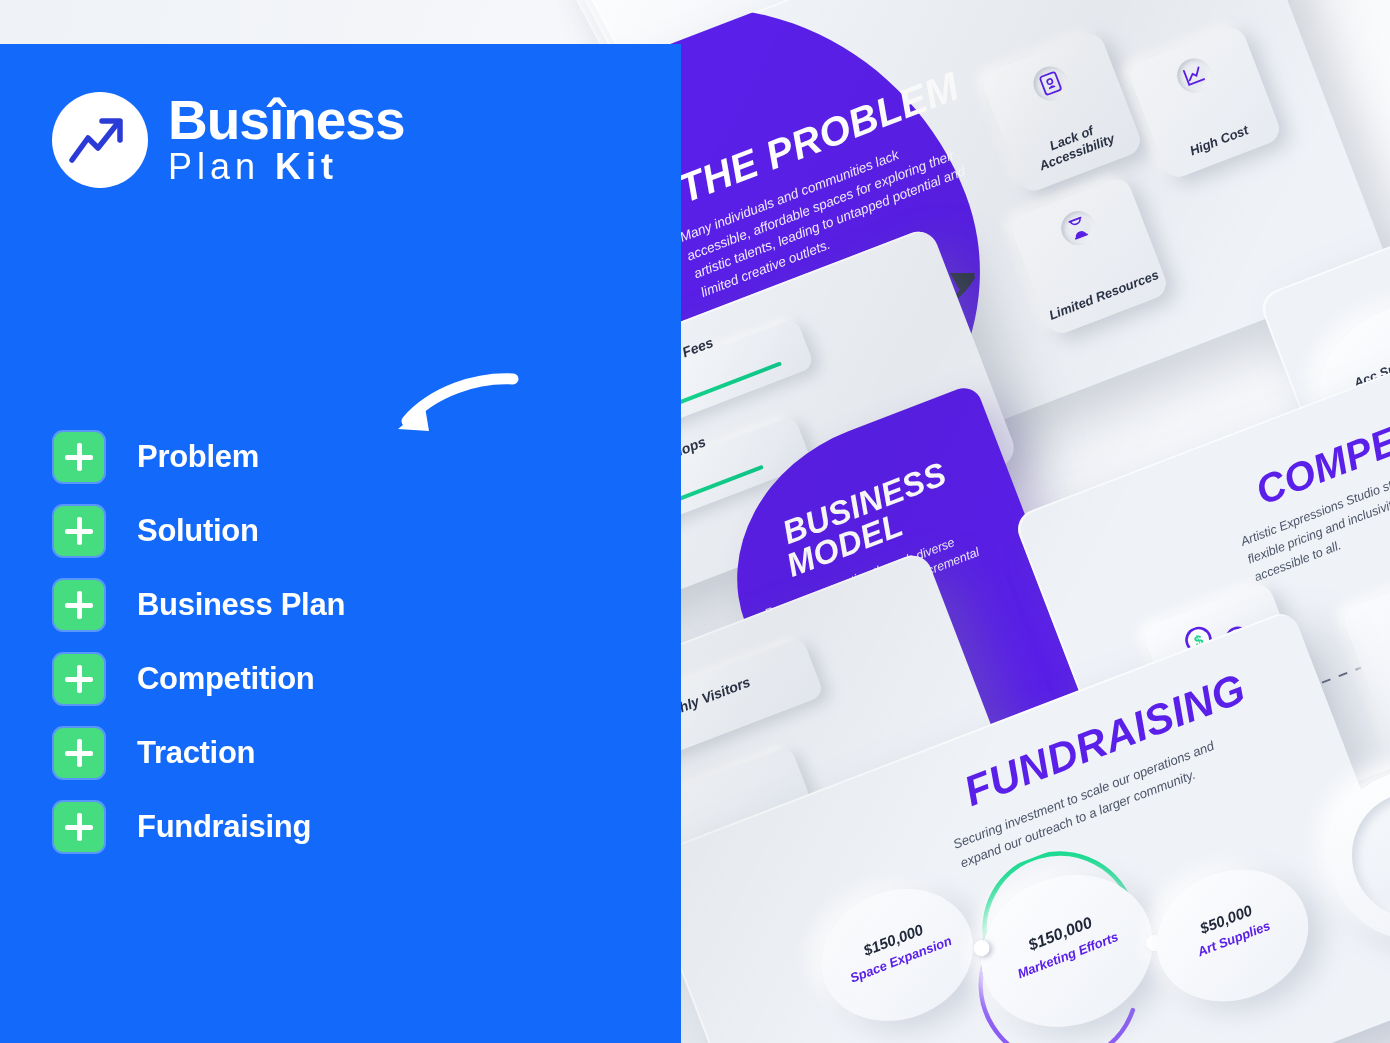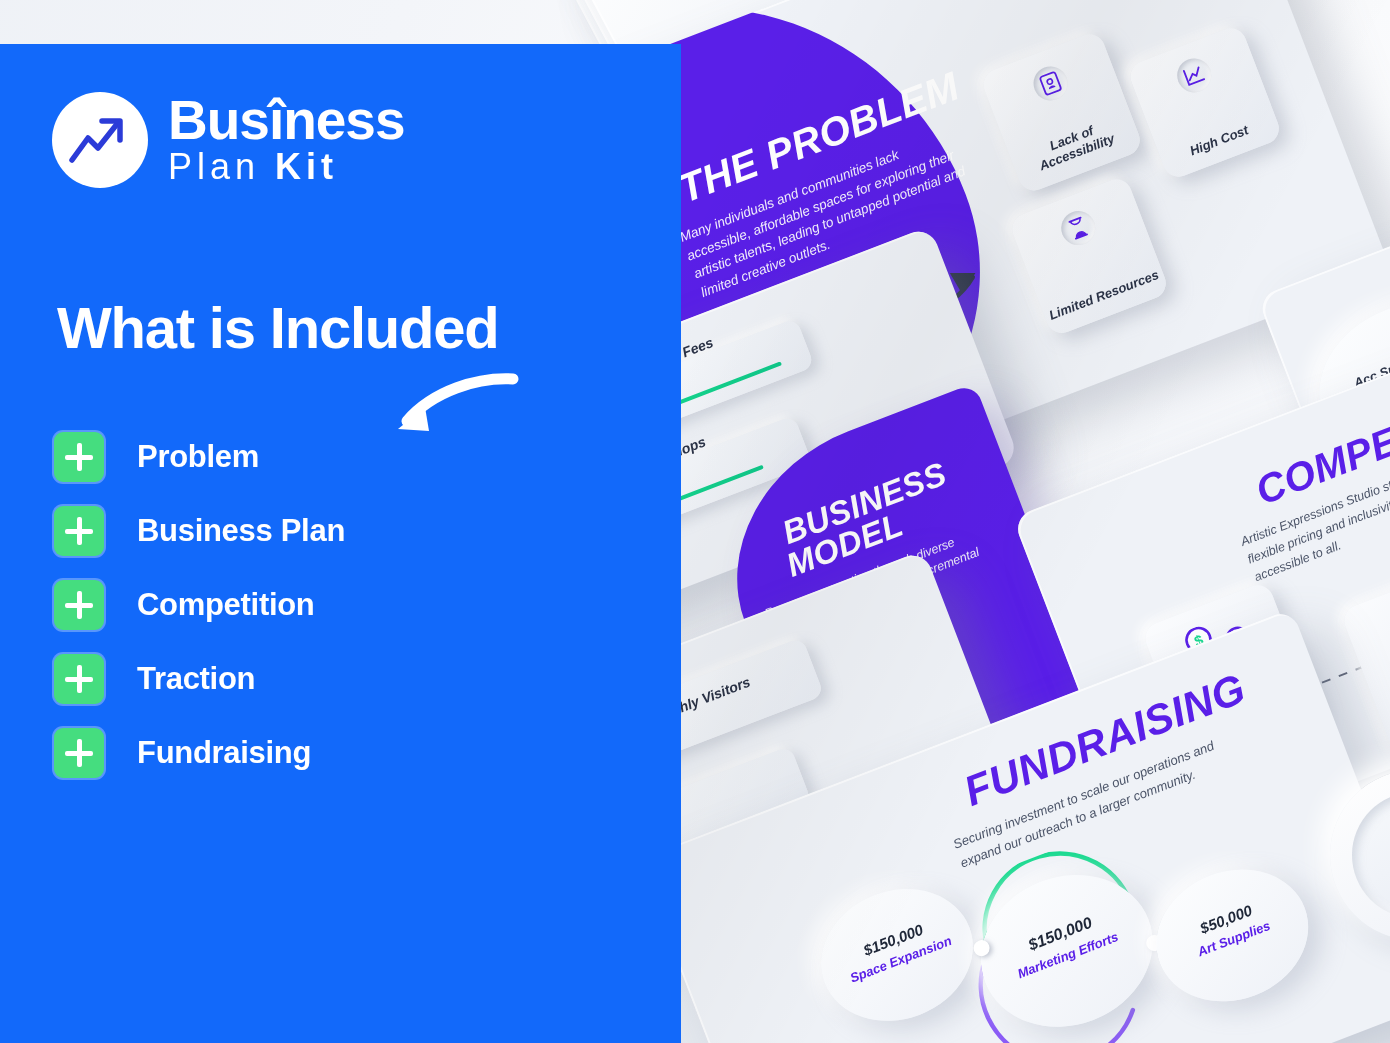--- a/index.html
+++ b/index.html
@@ -351,34 +351,37 @@
         <path d="M3 48 L19 26 L29 36 L48 12" stroke="#2b3bd8" stroke-width="5.5" fill="none" stroke-linejoin="round" stroke-linecap="round"></path>
         <path d="M33 9 L51 9 L51 28" stroke="#2b3bd8" stroke-width="5.5" fill="none" stroke-linejoin="round" stroke-linecap="round"></path>
       </svg>
     </div>
     <div id="logo-text">
       <div id="brand-line1"><span>Bus</span><span>î</span><span>ness</span></div>
       <div id="brand-line2"><span class="thin">Plan</span> <b>Kit</b></div>
     </div>
   </div>
 
-  <div id="heading">What is Included</div>
 
   <svg id="curve-arrow" width="135" height="70" viewBox="0 0 135 70">
     <path d="M128 10 C92 8 48 22 22 52" stroke="#ffffff" stroke-width="11" fill="none" stroke-linecap="round"></path>
     <path d="M40 38 L13 60 L44 62 Z" fill="#ffffff"></path>
   </svg>
 
   <div id="list">
     <div class="li">
       <div class="plus-box"></div>
       <div class="li-label">Problem</div>
     </div>
     <div class="li">
       <div class="plus-box"></div>
+      <div class="li-label">Solution</div>
+    </div>
+    <div class="li">
+      <div class="plus-box"></div>
       <div class="li-label">Business Plan</div>
     </div>
     <div class="li">
       <div class="plus-box"></div>
       <div class="li-label">Competition</div>
     </div>
     <div class="li">
       <div class="plus-box"></div>
       <div class="li-label">Traction</div>
     </div>

